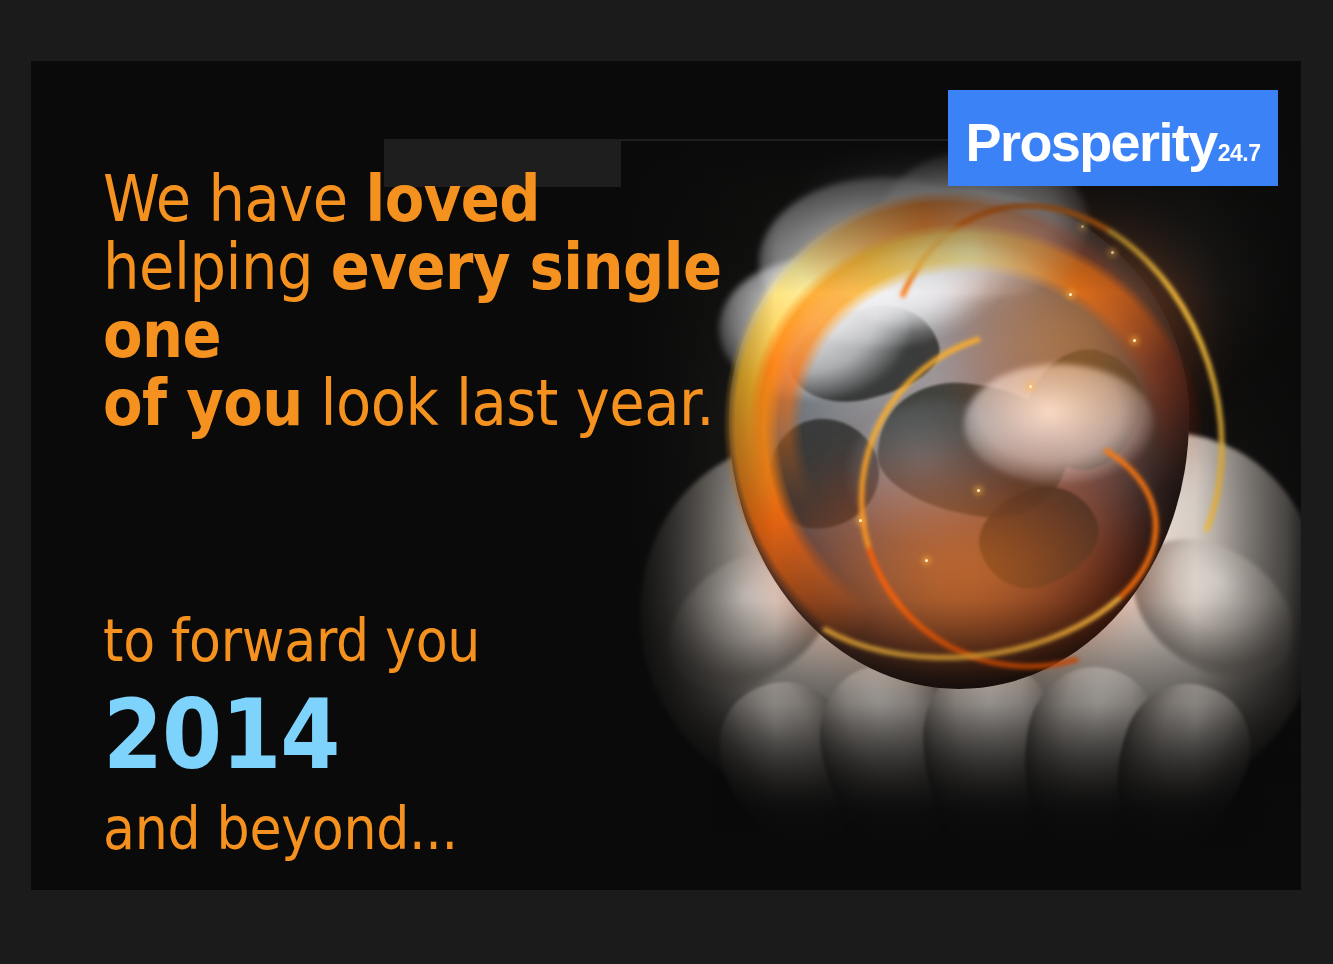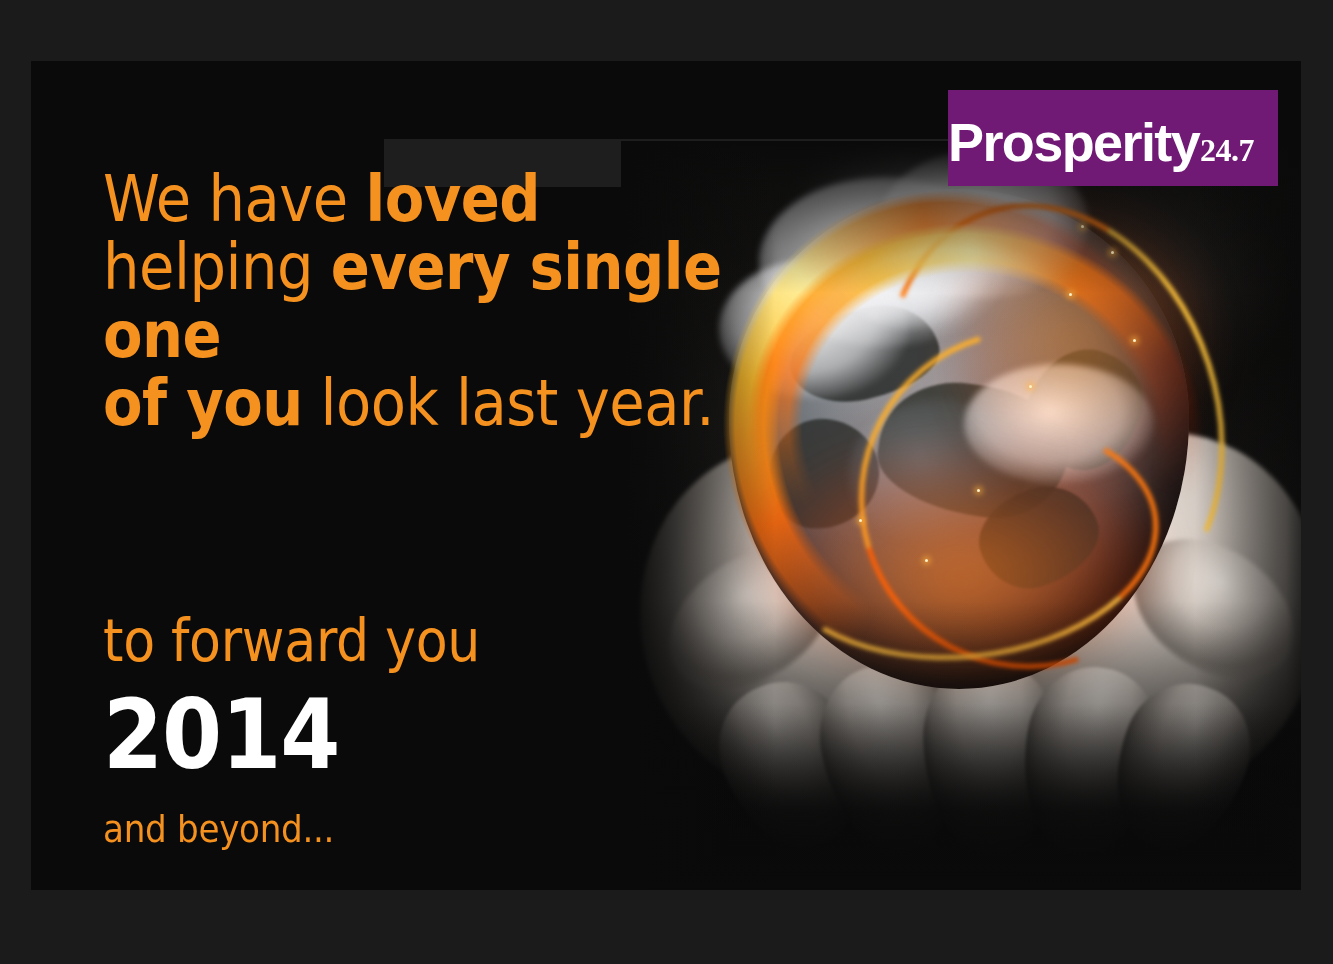--- a/index.html
+++ b/index.html
@@ -226,41 +226,42 @@
       linear-gradient(to top,   #0a0a0a 0%, rgba(10,10,10,.80) 8%, rgba(10,10,10,0) 26%);
   }
 
   
   .logo-box {
     position: absolute;
     left: 917px;  
     top: 29px;    
     width: 330px;
     height: 96px;
-    background: #701a75;
+    background: #3b82f6;
     display: flex;
     align-items: center;
+    justify-content: center;
   }
   .logo-lockup {
     display: flex;
     align-items: baseline;
     transform: translateY(4px);
   }
   .logo-word {
     font-family: "Liberation Sans", sans-serif;
     font-weight: 700;
     font-size: 54px;
     letter-spacing: -1.6px;
     color: #ffffff;
     line-height: 1;
   }
   .logo-suffix {
-    font-family: Liberation Serif, serif;
+    font-family: Liberation Sans, sans-serif;
     font-weight: 700;
-    font-size: 32px;
+    font-size: 23px;
     letter-spacing: -0.5px;
     color: #ffffff;
     line-height: 1;
     margin-left: 1px;
   }
 
   
   .message {
     position: absolute;
     left: 64px;   
@@ -287,26 +288,26 @@
     letter-spacing: -0.3px;
     margin-top: 102px;
   }
   .year {
     display: block;
     font-family: "DejaVu Sans Condensed", "Liberation Sans Narrow", "Liberation Sans", sans-serif;
     font-weight: 700;
     font-size: 96px;
     line-height: 108px;
     letter-spacing: -1px;
-    color: #ffffff;
+    color: #7dd3fc;
     margin-top: 6px;
   }
   .tail {
     display: block;
-    font-size: 38px;
+    font-size: 58px;
     line-height: 64px;
     margin-top: 8px;
   }
 </style>
 </head>
 <body>
 
 <div class="stage">
 
   <div class="panel">

